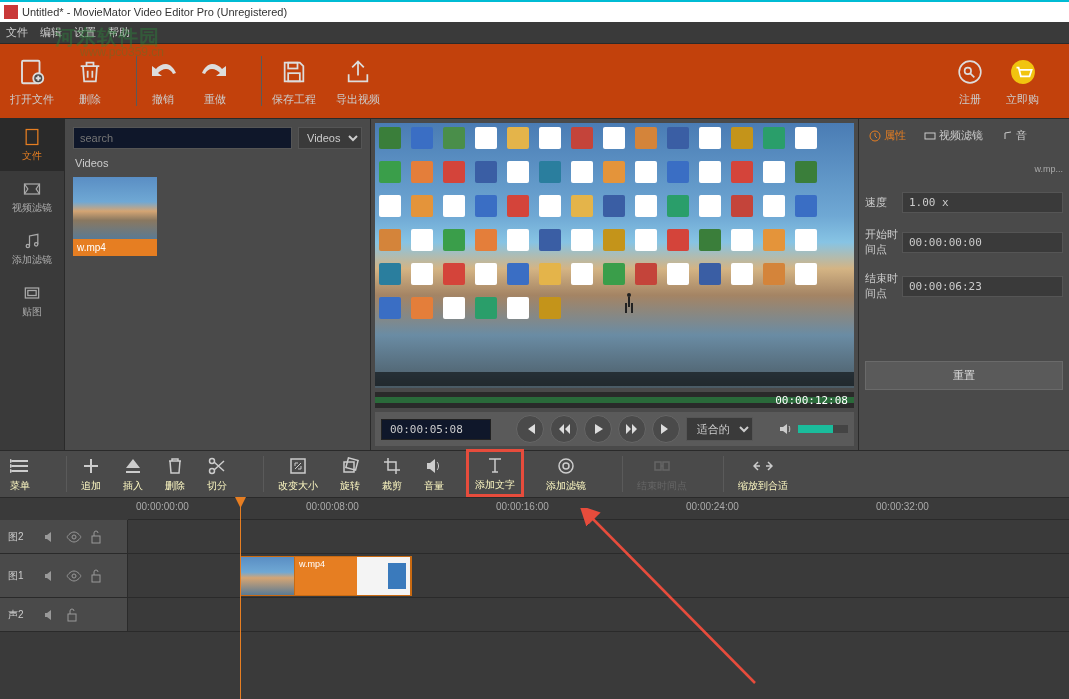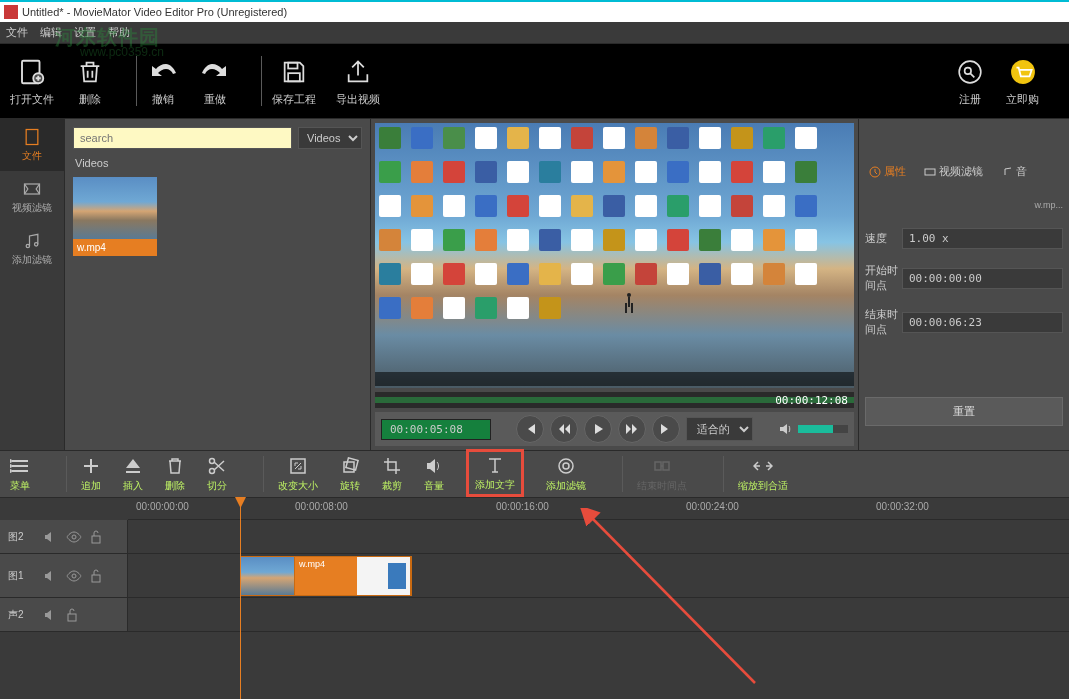--- a/index.html
+++ b/index.html
@@ -9,37 +9,37 @@
 .titlebar { height: 22px; background: #fff; border-top: 2px solid #00bcd4; display: flex; align-items: center; padding-left: 4px; font-size: 11px; color: #333; }
 .titlebar .app-icon { width: 14px; height: 14px; background: #c93838; margin-right: 4px; }
 
 
 .menubar { height: 22px; background: #3a3a3a; display: flex; align-items: center; padding-left: 6px; font-size: 11px; color: #ccc; gap: 12px; border-bottom: 1px solid #2a2a2a; position: relative; }
 .menubar span { cursor: default; }
 .watermark { position: absolute; left: 55px; top: 24px; font-size: 20px; font-weight: bold; color: #2a8a3a; opacity: 0.4; pointer-events: none; letter-spacing: 1px; z-index: 100; }
 .watermark2 { position: absolute; left: 80px; top: 45px; font-size: 12px; color: #2a8a3a; opacity: 0.3; z-index: 100; }
 
 
-.toolbar { height: 75px; background: #000000; display: flex; align-items: center; padding: 0 10px; border-bottom: 1px solid #2a2a2a; }
+.toolbar { height: 75px; background: #c2410c; display: flex; align-items: center; padding: 0 10px; border-bottom: 1px solid #2a2a2a; }
 .tool-btn { display: flex; flex-direction: column; align-items: center; justify-content: center; margin-right: 20px; cursor: pointer; }
 .tool-btn .icon { width: 32px; height: 32px; display: flex; align-items: center; justify-content: center; color: #ddd; }
 .tool-btn .label { font-size: 11px; color: #ccc; margin-top: 4px; }
 .tool-sep { width: 1px; height: 50px; background: #5a5a5a; margin: 0 10px; }
 .tool-spacer { flex: 1; }
 
 
 .content { display: flex; height: 331px; }
 .left-tabs { width: 65px; background: #3a3a3a; border-right: 1px solid #2a2a2a; }
 .left-tab { height: 52px; display: flex; flex-direction: column; align-items: center; justify-content: center; font-size: 10px; color: #aaa; cursor: pointer; }
 .left-tab.active { background: #2a2a2a; color: #e67e22; }
 .left-tab svg { margin-bottom: 2px; }
 
 .media-panel { width: 305px; background: #4a4a4a; padding: 8px; }
 .media-row { display: flex; gap: 6px; margin-bottom: 8px; }
-.search-input { flex: 1; background: #fef9c3; border: 1px solid #555; color: #888; padding: 3px 6px; font-size: 11px; height: 22px; }
+.search-input { flex: 1; background: #0f172a; border: 1px solid #555; color: #888; padding: 3px 6px; font-size: 11px; height: 22px; }
 .media-select { background: #3a3a3a; color: #ccc; border: 1px solid #555; font-size: 11px; height: 22px; padding: 0 4px; }
 .media-section-label { font-size: 11px; color: #ccc; margin: 4px 0 8px 2px; }
 .media-thumb { width: 84px; }
 .media-thumb .thumb-img { width: 84px; height: 62px; background: linear-gradient(180deg, #5a8ec4 0%, #6fa8d4 40%, #d4a574 55%, #8a7860 70%, #5a7a94 100%); position: relative; }
 .media-thumb .thumb-label { background: #e67e22; color: #fff; font-size: 10px; padding: 3px 4px; }
 
 
 .preview { flex: 1; background: #4a4a4a; display: flex; flex-direction: column; border-left: 1px solid #2a2a2a; border-right: 1px solid #2a2a2a; }
 .preview-screen { flex: 1; margin: 4px; background: linear-gradient(180deg, #4a7cb4 0%, #6fa8d4 35%, #87c4e4 45%, #d4b484 55%, #a48464 65%, #6a8ca4 80%, #4a5a64 100%); position: relative; overflow: hidden; }
 .desktop-icons { position: absolute; left: 4px; top: 4px; display: grid; grid-template-columns: repeat(14, 28px); grid-auto-rows: 30px; gap: 4px 4px; }
@@ -47,40 +47,40 @@
 .taskbar { position: absolute; bottom: 2px; left: 0; right: 0; height: 14px; background: rgba(0,0,0,0.55); }
 .runner { position: absolute; left: 52%; top: 64%; width: 10px; height: 16px; }
 .runner::before { content:''; position:absolute; width:4px; height:4px; background:#222; border-radius:50%; left:3px; }
 .runner::after { content:''; position:absolute; width:2px; height:10px; background:#222; left:4px; top:4px; box-shadow: -3px 6px 0 0 #222, 3px 6px 0 0 #222; }
 
 .preview-progress { height: 16px; margin: 0 4px; background: #2a2a2a; position: relative; display: flex; align-items: center; }
 .preview-progress .bar { position: absolute; left: 0; height: 6px; background: linear-gradient(90deg, #2a6a3a 0%, #2a6a3a 100%); width: 100%; top: 5px; }
 .preview-progress .tc { margin-left: auto; font-size: 11px; color: #fff; font-family: monospace; padding-right: 6px; z-index: 2; }
 
 .preview-controls { height: 34px; background: #5a5a5a; margin: 4px; display: flex; align-items: center; padding: 0 6px; gap: 6px; }
-.tc-box { background: #15803d; border: 1px solid #222; color: #ccc; font-size: 11px; padding: 3px 8px; width: 110px; font-family: monospace; }
+.tc-box { background: #0f172a; border: 1px solid #222; color: #ccc; font-size: 11px; padding: 3px 8px; width: 110px; font-family: monospace; }
 .pc-btn { width: 28px; height: 28px; background: #4a4a4a; border: 1px solid #666; border-radius: 14px; display: flex; align-items: center; justify-content: center; cursor: pointer; color: #ddd; }
 .zoom-select { background: #3a3a3a; color: #ccc; border: 1px solid #555; font-size: 11px; height: 24px; padding: 0 6px; }
 .vol { display: flex; align-items: center; gap: 4px; margin-left: auto; }
 .vol-bar { width: 50px; height: 8px; background: linear-gradient(90deg, #1abc9c 0%, #1abc9c 70%, #444 70%); }
 
 
 .props { width: 210px; background: #4a4a4a; padding: 6px; }
 .props-tabs { display: flex; gap: 10px; font-size: 11px; margin-bottom: 18px; align-items: center; }
-.props-tab { display: flex; align-items: center; gap: 3px; color: #ccc; cursor: pointer; padding: 3px 4px; margin-top: 36px; }
+.props-tab { display: flex; align-items: center; gap: 3px; color: #ccc; cursor: pointer; padding: 3px 4px; }
 .props-tab.active { color: #e67e22; }
 .props-more { color: #aaa; font-size: 9px; text-align: right; margin-bottom: 18px; }
 .prop-row { display: flex; align-items: center; margin-bottom: 14px; font-size: 11px; color: #ccc; }
 .prop-row .plabel { width: 70px; }
 .prop-input { flex: 1; background: #3a3a3a; border: 1px solid #555; color: #ccc; padding: 3px 6px; font-size: 11px; font-family: monospace; }
 .reset-btn { margin-top: 60px; background: #5a5a5a; border: 1px solid #6a6a6a; color: #ddd; font-size: 11px; padding: 6px 0; text-align: center; cursor: pointer; }
 
 
 .tl-toolbar { height: 48px; background: #4a4a4a; border-top: 1px solid #2a2a2a; border-bottom: 1px solid #2a2a2a; display: flex; align-items: center; padding: 0 10px; }
-.tl-btn { display: flex; flex-direction: column; align-items: center; margin-right: 22px; cursor: pointer; color: #bef264; position: relative; }
+.tl-btn { display: flex; flex-direction: column; align-items: center; margin-right: 22px; cursor: pointer; color: #fef9c3; position: relative; }
 .tl-btn.disabled { color: #666; }
 .tl-btn .icon { height: 22px; display: flex; align-items: center; justify-content: center; }
 .tl-btn .label { font-size: 10px; margin-top: 2px; }
 .tl-btn.highlight { border: 3px solid #e74c3c; padding: 2px 6px; margin-top: -2px; }
 .tl-sep { width: 1px; height: 36px; background: #5a5a5a; margin: 0 14px; }
 
 
 .timeline { background: #3a3a3a; height: 201px; position: relative; }
 .tl-ruler { height: 22px; background: #3a3a3a; border-bottom: 1px solid #2a2a2a; position: relative; font-size: 10px; color: #aaa; font-family: monospace; margin-left: 128px; }
 .tl-ruler .tick { position: absolute; top: 3px; }
@@ -216,20 +216,27 @@
       <span>视频滤镜</span>
     </div>
     <div class="left-tab">
       <svg width="20" height="20" viewBox="0 0 24 24" fill="none" stroke="currentColor" stroke-width="1.5">
           <path d="M9 18V6l10-2v12"></path>
           <circle cx="7" cy="18" r="2"></circle>
           <circle cx="17" cy="16" r="2"></circle>
         </svg>
       <span>添加滤镜</span>
     </div>
+    <div class="left-tab">
+      <svg width="20" height="20" viewBox="0 0 24 24" fill="none" stroke="currentColor" stroke-width="1.5">
+          <rect x="4" y="6" width="16" height="12"></rect>
+          <rect x="7" y="9" width="10" height="6"></rect>
+        </svg>
+      <span>贴图</span>
+    </div>
   </div>
 
   <div class="media-panel">
     <div class="media-row">
       <input class="search-input" placeholder="search" style="">
       <select class="media-select"><option>Videos</option></select>
     </div>
     <div class="media-section-label">Videos</div>
     <div class="media-thumb">
       <div class="thumb-img"></div>
@@ -521,21 +528,21 @@
         </svg>
       </div>
     <div class="label">缩放到合适</div>
   </div>
 </div>
 
 <div class="timeline">
   <div class="playhead"></div>
   <div class="tl-ruler">
     <span class="tick" style="left:8px">00:00:00:00</span>
-    <span class="tick" style="left:167px">00:00:08:00</span>
+    <span class="tick" style="left:178px">00:00:08:00</span>
     <span class="tick" style="left:368px">00:00:16:00</span>
     <span class="tick" style="left:558px">00:00:24:00</span>
     <span class="tick" style="left:748px">00:00:32:00</span>
   </div>
   <div class="tl-track">
     <div class="tl-track-head">
       <span class="tn">图2</span>
       <svg class="track-icon" width="14" height="14" viewBox="0 0 14 14" fill="#999">
           <path d="M1 5v4h2l4 3V2L3 5z"></path>
         </svg>

